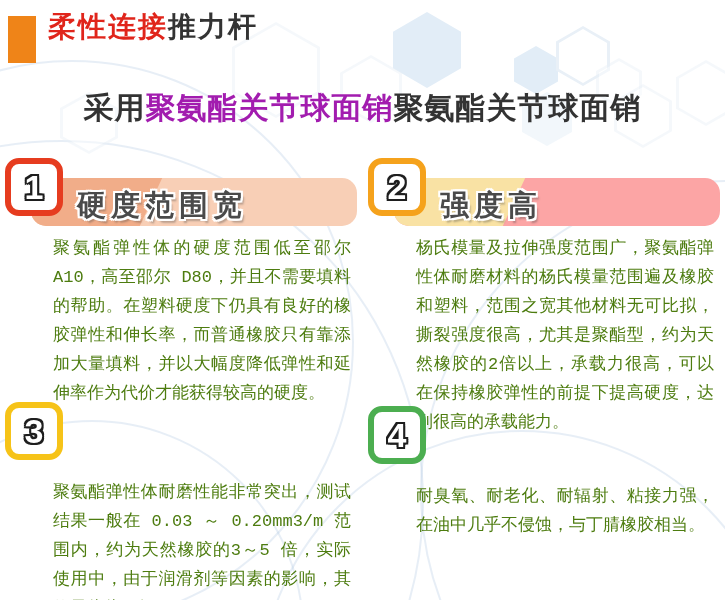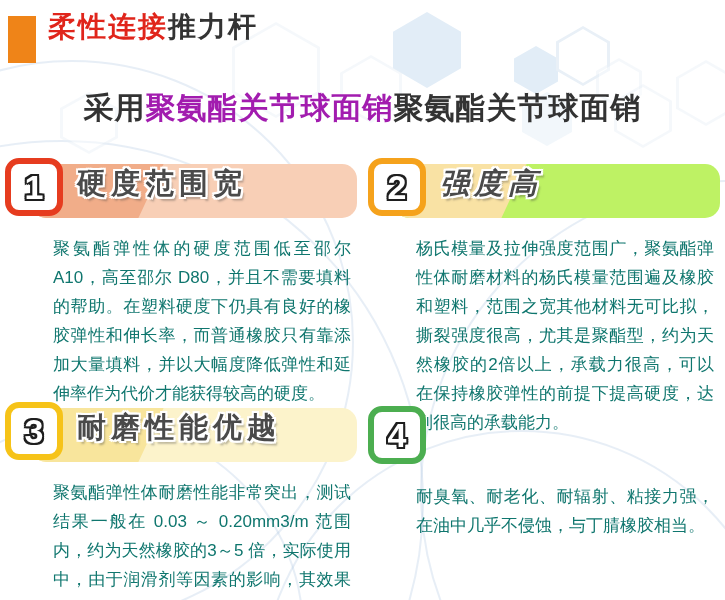--- a/index.html
+++ b/index.html
@@ -52,46 +52,47 @@
   }
   .badge span{
     font-size:34px;font-weight:bold;color:#ffffff;line-height:1;
     text-shadow:
       -2px -2px 0 #1e1e1e, 2px -2px 0 #1e1e1e,
       -2px  2px 0 #1e1e1e, 2px  2px 0 #1e1e1e,
       -2px  0   0 #1e1e1e, 2px  0   0 #1e1e1e,
        0   -2px 0 #1e1e1e, 0    2px 0 #1e1e1e;
   }
   .pill{
-    position:absolute;left:26px;right:0;top:6px;height:54px;
+    position:absolute;left:26px;right:0;top:20px;height:48px;
     border-radius:15px;overflow:hidden;
-    display:flex;align-items:flex-start;padding-left:46px;box-sizing:border-box;
+    display:flex;align-items:flex-end;padding-left:46px;box-sizing:border-box;
   }
   .pill::before{
     content:"";position:absolute;left:-30px;top:0;width:150px;height:100%;
     transform:skewX(-25deg);
   }
   .pill-title{
     position:relative;font-size:29px;font-weight:bold;color:#4a4a4a;
     letter-spacing:5px;white-space:nowrap;
     text-shadow:
       -2px -2px 0 #ffffff, 2px -2px 0 #ffffff,
       -2px  2px 0 #ffffff, 2px  2px 0 #ffffff,
       -2px  0   0 #ffffff, 2px  0   0 #ffffff,
        0   -2px 0 #ffffff, 0    2px 0 #ffffff,
        3px  4px 2px rgba(60,60,60,.35);
   }
   .sec-body{
     margin:14px 6px 0 48px;
-    font-size:17px;line-height:29px;color:#0f766e;
+    font-size:17px;line-height:29px;color:#4d7c0f;
     text-align:justify;
+    font-family:Liberation Mono, monospace;
   }
   
   .s1 .badge{border-color:#e63c1f;} .s1 .pill{background:#f8cfb6;} .s1 .pill::before{background:#f1ad89;}
-  .s2 .badge{border-color:#f5a21c;} .s2 .pill{background:#bef264;font-style:italic;} .s2 .pill::before{background:#f9e2a4;}
+  .s2 .badge{border-color:#f5a21c;} .s2 .pill{background:#fca5a5;} .s2 .pill::before{background:#f9e2a4;}
   .s3 .badge{border-color:#f6c318;} .s3 .pill{background:#fcf3cb;} .s3 .pill::before{background:#f8e59c;}
   .s4 .badge{border-color:#4cae50;} .s4 .pill{background:#dcefd8;} .s4 .pill::before{background:#c1dfb8;}
 </style>
 </head>
 <body>
 
 <div class="deco arc" style="left:-210px;top:60px;width:560px;height:560px;"></div>
 <div class="deco arc" style="left:-300px;top:140px;width:720px;height:720px;"></div>
 <div class="deco arc" style="left:-120px;top:420px;width:420px;height:420px;"></div>
 <div class="deco arc" style="left:420px;top:180px;width:620px;height:620px;"></div>
@@ -138,23 +139,20 @@
     </div>
   </div>
   <p class="sec-body">杨氏模量及拉伸强度范围广，聚氨酯弹性体耐磨材料的杨氏模量范围遍及橡胶和塑料，范围之宽其他材料无可比拟，撕裂强度很高，尤其是聚酯型，约为天然橡胶的2倍以上，承载力很高，可以在保持橡胶弹性的前提下提高硬度，达到很高的承载能力。</p>
 </div>
 
 <div class="section s3">
   <div class="sec-header">
     <div class="badge">
         <span>3</span>
       </div>
-    <div class="pill">
-      <span class="pill-title">耐磨性能优越</span>
-    </div>
   </div>
   <p class="sec-body">聚氨酯弹性体耐磨性能非常突出，测试结果一般在 0.03 ～ 0.20mm3/m 范围内，约为天然橡胶的3～5 倍，实际使用中，由于润滑剂等因素的影响，其效果往往更好。</p>
 </div>
 
 <div class="section s4">
   <div class="sec-header">
     <div class="badge">
         <span>4</span>
       </div>
   </div>

